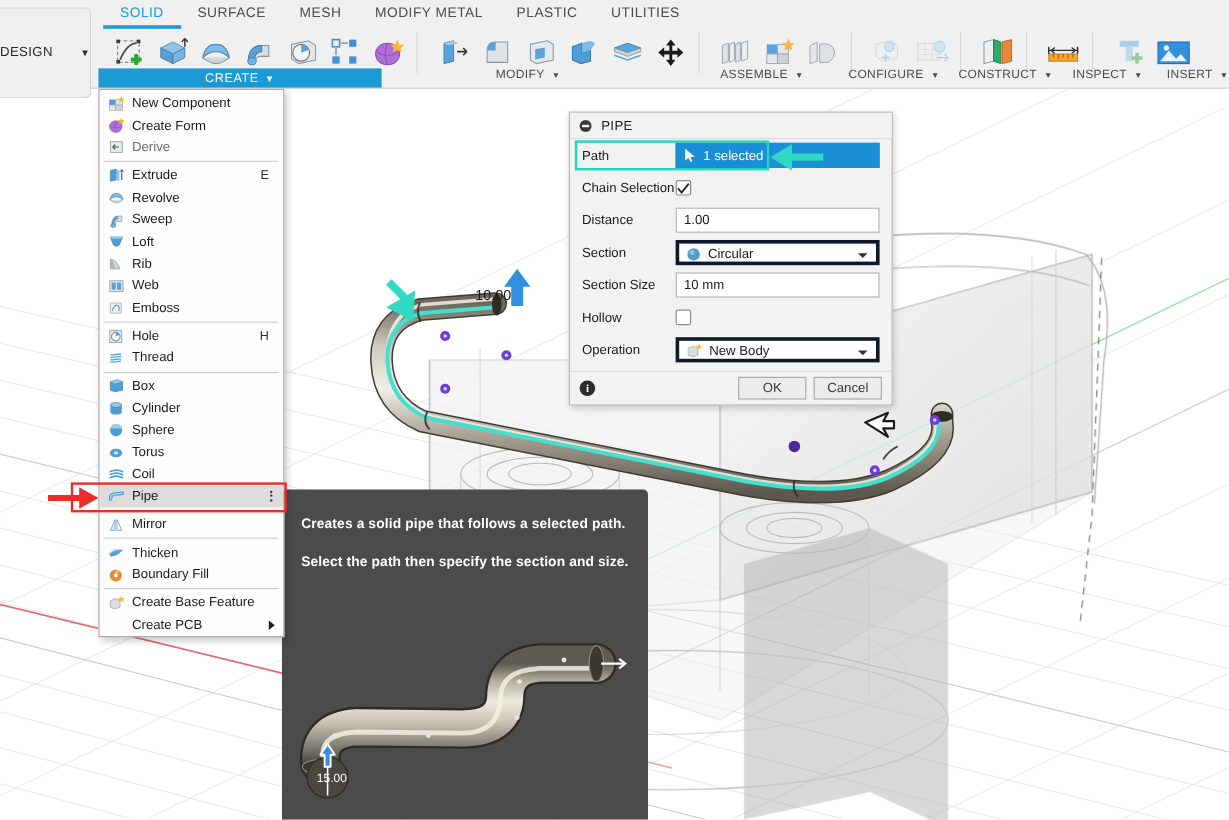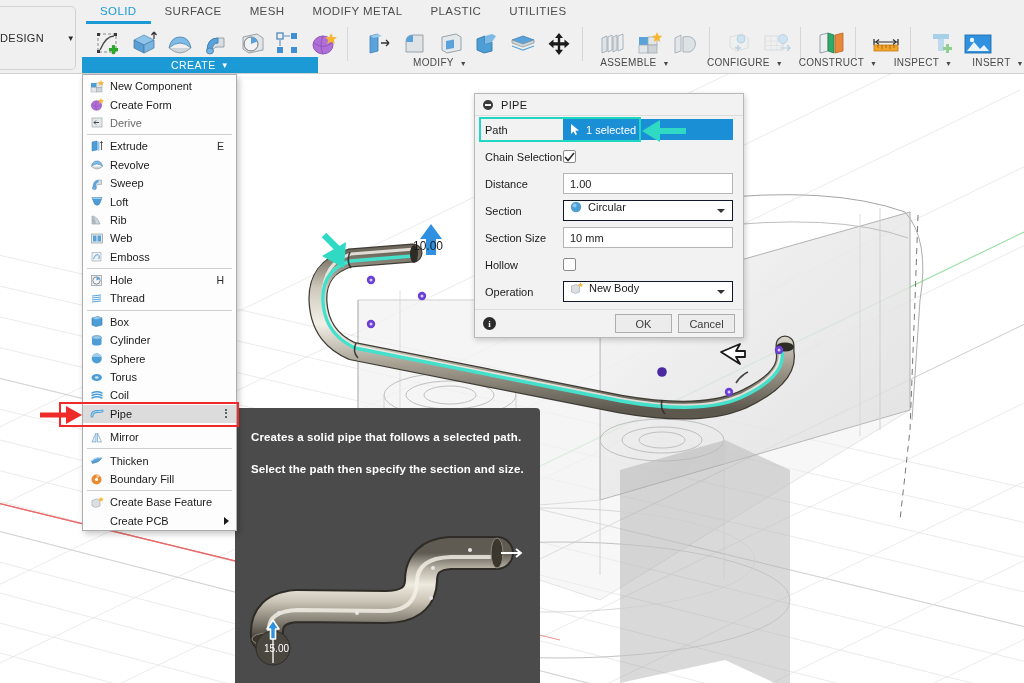--- a/index.html
+++ b/index.html
@@ -17,21 +17,21 @@
   }
   .grid-svg { position:absolute; left:0; top:0; width:1024px; height:683px; }
 
   
   #ribbon {
     position: absolute; left: 0; top: 0; width: 1024px; height: 74px;
     background: #f0f0f0; border-bottom: 1px solid #cfcfcf;
     z-index: 40;
   }
   #design-btn {
-    position:absolute; left:0; top:6px; width:76px; height:64px;
+    position:absolute; left:0; top:6px; width:76px; height:76px;
     background:#f0f0f0; border:1px solid #d2d2d2; border-left:none;
     border-radius: 0 5px 5px 0;
     display:flex; align-items:center; justify-content:space-between;
     font-size:11px; color:#2a2a2a; letter-spacing:.3px;
   }
   #tabs {
     position:absolute; left:86px; top:0; height:22px;
     display:flex; align-items:flex-start;
   }
   .tab {
@@ -141,22 +141,22 @@
   }
   .dfield.sel-blue {
     background:#1b8fd6; border-color:#1b8fd6; color:#fff;
     justify-content:flex-start;
   }
   .dcheck {
     width:13px;height:13px;background:#fff;border:1px solid #8b8b8b;
     border-radius:2px; display:flex;align-items:center;justify-content:center;
   }
   .dselect {
-    flex:1 1 auto;height:21px;background:#fff;border:1px solid #0f172a;
-    display:flex;align-items:flex-start;padding:0 6px;font-size:11px;position:relative;
+    flex:1 1 auto;height:21px;background:#fff;border:3px solid #0f172a;
+    display:flex;align-items:flex-end;padding:0 6px;font-size:11px;position:relative;
   }
   .dselect .caret {
     position:absolute; right:7px; top:8px; width:0;height:0;
     border-top:4px solid #333;border-left:4px solid transparent;border-right:4px solid transparent;
   }
   #path-row-hl {
     position:absolute; left:479px; top:117px; width:162px; height:25px;
     border:2px solid #1fd6c0; z-index:66; pointer-events:none;
   }
   #dlg-footer {
@@ -178,21 +178,21 @@
   
   .anno { position:absolute; z-index:80; pointer-events:none; }
   #cyan-arrow-right { left:640px; top:118px; }
   #cyan-arrow-down  { left:318px; top:232px; }
 
   
   #cursor { position:absolute; left:718px; top:340px; z-index:85; }
 
   
   #dim-label {
-    position:absolute; left:413px; top:239px; z-index:58;
+    position:absolute; left:396px; top:239px; z-index:58;
     font-size:12px; color:#1a1a1a; white-space:nowrap;
     font-family:"Liberation Sans",sans-serif;
   }
   #dim-arrow { position:absolute; left:417px; top:222px; z-index:57; }
 </style>
 </head>
 <body>
 
 <div id="viewport">
   <svg class="grid-svg" viewBox="0 0 1024 683">

